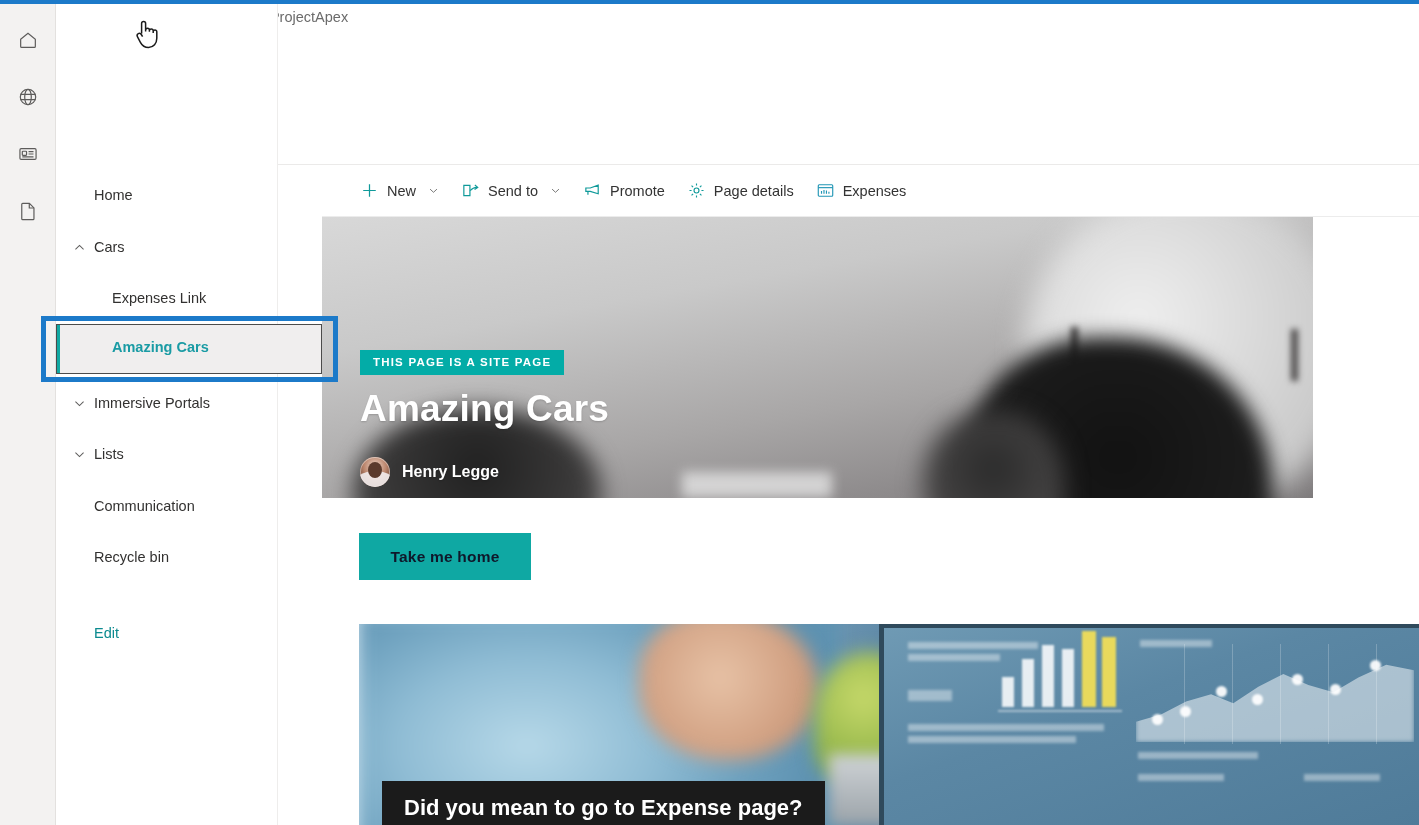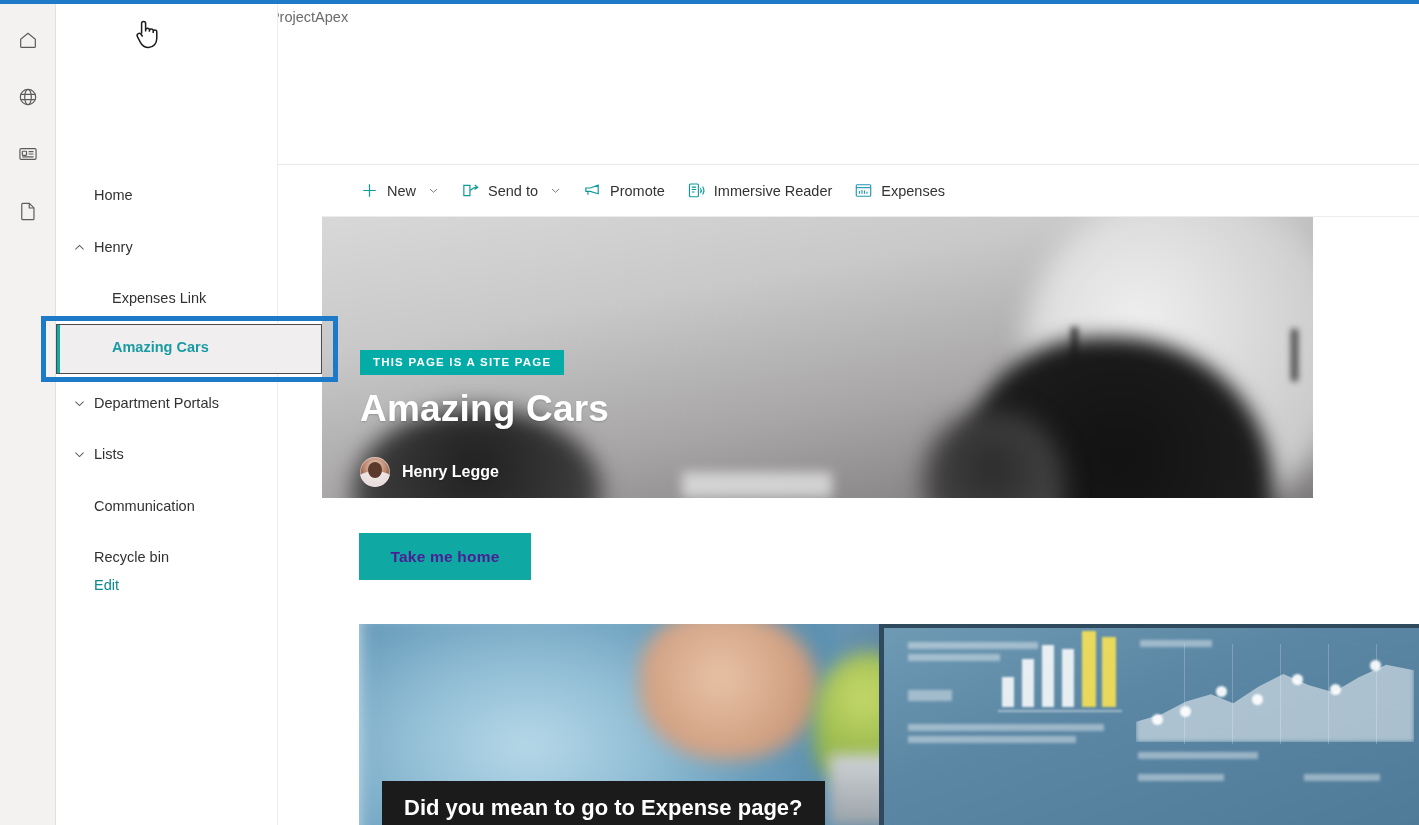--- a/index.html
+++ b/index.html
@@ -188,21 +188,21 @@
   .author-name {
     color: #ffffff; font-size: 16px; font-weight: 600;
     text-shadow: 0 1px 2px rgba(0,0,0,.2);
     white-space: nowrap;
   }
 
   
   .btn-teal {
     position: absolute; left: 37px; top: 368px;
     width: 172px; height: 47px;
-    background: #0fa8a3; color: #4c1d95;
+    background: #0fa8a3; color: #0f172a;
     border: none; font-size: 15.5px; font-weight: 700;
     font-family: "Liberation Sans", sans-serif;
     letter-spacing: .2px; cursor: pointer; text-align: center;
   }
 
   .promo {
     position: absolute; left: 37px; top: 459px; width: 1060px; height: 201px;
     overflow: hidden;
     background: linear-gradient(105deg,#cfe3ef 0%, #a9cfe2 16%, #7fa9c2 34%, #5f89a7 48%, #55809c 62%, #4e7c99 100%);
   }
@@ -321,54 +321,54 @@
       <div class="nav-row lvl0" style="top:10px;">
         <span class="nav-label">Home</span>
       </div>
 
       <div class="nav-row lvl0" style="top:62px;">
         <span class="chev">
           <svg width="13" height="13" viewBox="0 0 16 16" fill="none" stroke="#5e5d5c" stroke-width="1.25">
             <path d="M3 10.2 8 5.4l5 4.8"></path>
           </svg>
         </span>
-        <span class="nav-label">Henry</span>
+        <span class="nav-label">Cars</span>
       </div>
 
       <div class="nav-row lvl1" style="top:113px;">
         <span class="nav-label">Expenses Link</span>
       </div>
 
       <div class="nav-row lvl0" style="top:218px;">
         <span class="chev">
           <svg width="13" height="13" viewBox="0 0 16 16" fill="none" stroke="#5e5d5c" stroke-width="1.25">
             <path d="M3 5.8 8 10.6l5-4.8"></path>
           </svg>
         </span>
-        <span class="nav-label">Department Portals</span>
+        <span class="nav-label">Immersive Portals</span>
       </div>
 
       <div class="nav-row lvl0" style="top:269px;">
         <span class="chev">
           <svg width="13" height="13" viewBox="0 0 16 16" fill="none" stroke="#5e5d5c" stroke-width="1.25">
             <path d="M3 5.8 8 10.6l5-4.8"></path>
           </svg>
         </span>
         <span class="nav-label">Lists</span>
       </div>
 
       <div class="nav-row lvl0" style="top:321px;">
         <span class="nav-label">Communication</span>
       </div>
 
       <div class="nav-row lvl0" style="top:372px;">
         <span class="nav-label">Recycle bin</span>
       </div>
 
-      <div class="nav-row lvl0 edit" style="top:400px;padding-left:16px;">
+      <div class="nav-row lvl0 edit" style="top:448px;padding-left:16px;">
         <span class="nav-label">Edit</span>
       </div>
 
     </div>
   </div>
 
   <div class="selected-inner">
     <div class="selected-accent"></div>
     <span class="selected-text">Amazing Cars</span>
   </div>
@@ -416,31 +416,30 @@
       <div class="cmd">
         <span class="ico">
           <svg width="19" height="19" viewBox="0 0 20 20" fill="none" stroke="#0f9a9a" stroke-width="1.25">
             <path d="M3 7.4h4.6L16 4.4v9L7.6 11H3z"></path>
               <path d="M5.2 11v3.4"></path>
           </svg>
         </span>
         <span>Promote</span>
       </div>
 
-
       <div class="cmd">
         <span class="ico">
           <svg width="19" height="19" viewBox="0 0 20 20" fill="none" stroke="#0f9a9a" stroke-width="1.2">
-            <rect x="2.6" y="3.2" width="9.4" height="13.4" rx="1"></rect>
-            <path d="M5 6.4h4.6M5 9h4.6M5 11.6h3"></path>
-            <path d="M14.2 7.4c1 1.5 1 3.7 0 5.2M16.4 5.8c1.6 2.4 1.6 6 0 8.4"></path>
-          </svg>
-        </span>
-        <span>Immersive Reader</span>
-      </div>
+            <circle cx="10" cy="10" r="2.6"></circle>
+            <path d="M10 2.6v2.2M10 15.2v2.2M2.6 10h2.2M15.2 10h2.2M4.8 4.8l1.6 1.6M13.6 13.6l1.6 1.6M15.2 4.8l-1.6 1.6M6.4 13.6l-1.6 1.6"></path>
+          </svg>
+        </span>
+        <span>Page details</span>
+      </div>
+
 
       <div class="cmd">
         <span class="ico">
           <svg width="19" height="19" viewBox="0 0 20 20" fill="none" stroke="#2196b5" stroke-width="1.2">
             <rect x="2.4" y="4" width="15.2" height="12" rx="1"></rect>
             <path d="M2.4 7h15.2"></path>
             <path d="M5.8 13.4v-2.8M8.4 13.4V9.4M11 13.4v-3.4M13.6 13.4v-2"></path>
           </svg>
         </span>
         <span>Expenses</span>

